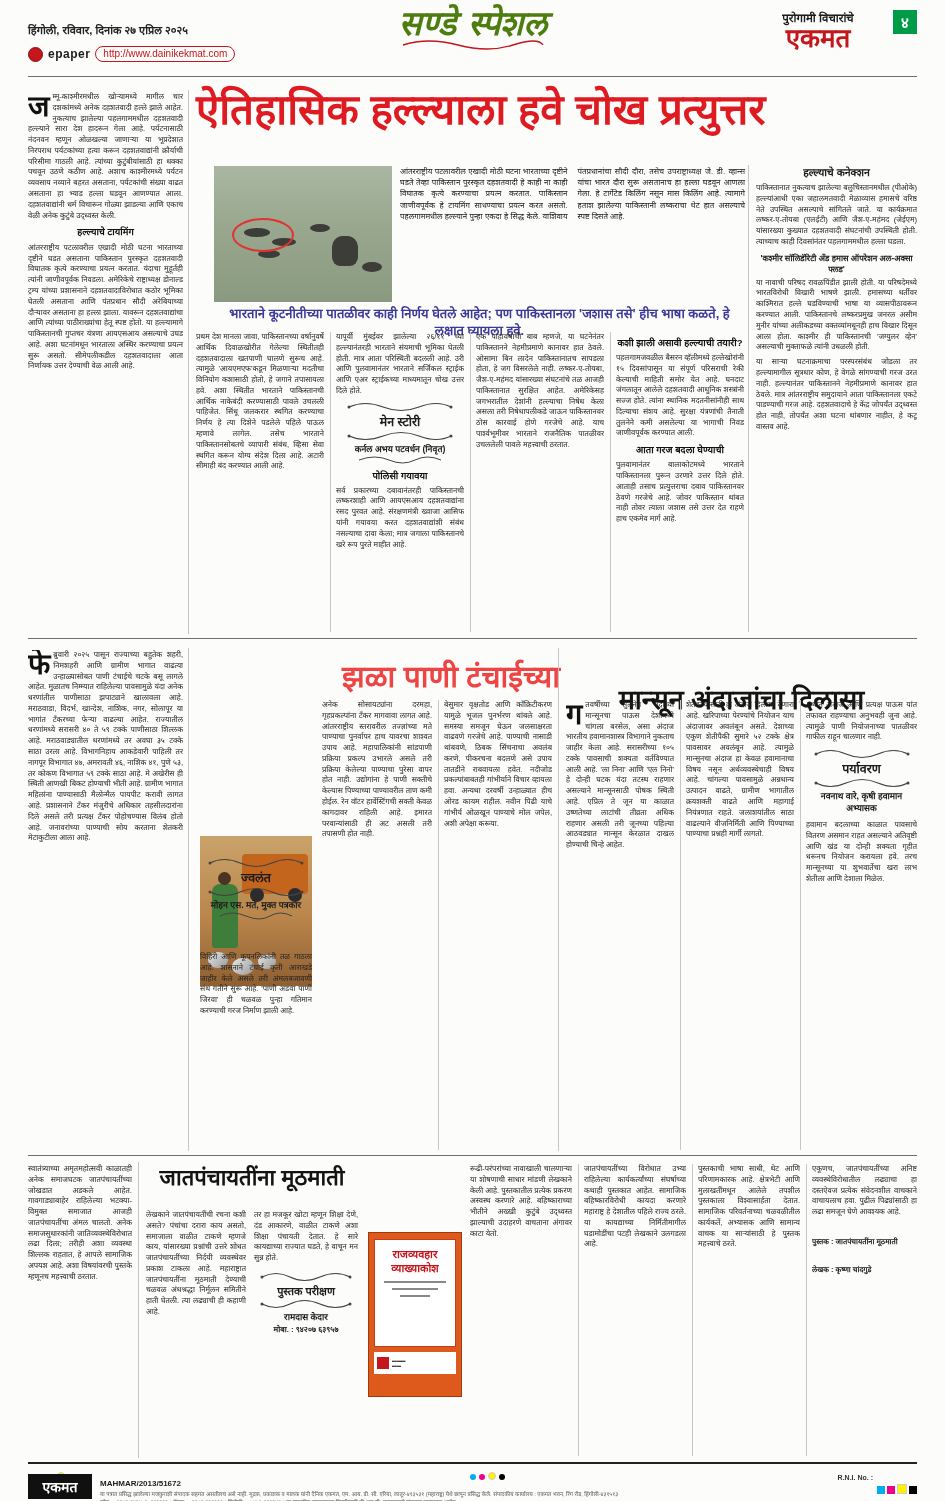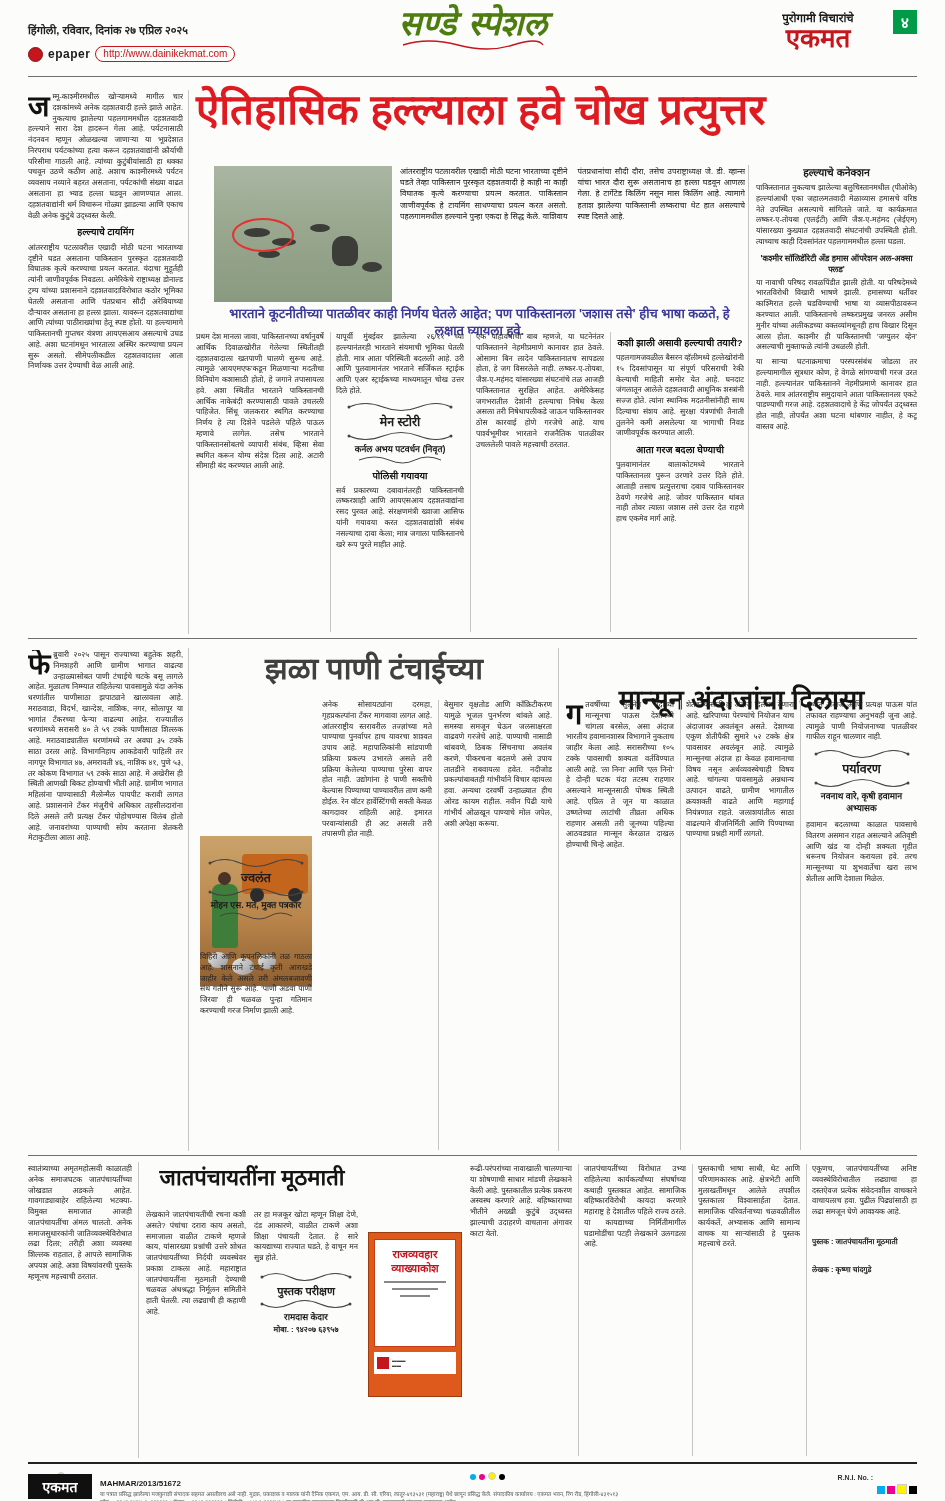--- a/index.html
+++ b/index.html
@@ -6,21 +6,21 @@
   .page{position:relative;width:945px;height:1501px;margin:0 auto;background:#fcfcfa;
         font-family:"Liberation Sans","DejaVu Sans",sans-serif;color:#1c1c1c;overflow:hidden;}
   .abs{position:absolute;}
   .body{font-size:7.6px;line-height:1.42;text-align:justify;color:#222;overflow:hidden;}
   .body p{margin:0 0 4px;}
   .dropcap{float:left;font-size:29px;line-height:.92;font-weight:bold;padding:1px 3px 0 0;color:#111;}
   .subhead{font-weight:bold;text-align:center;font-size:9.5px;margin:4px 0;color:#111;}
   .vrule{width:1px;background:#c6c6c6;}
   .hrule{height:1px;background:#6f6f6f;}
   .headline-xl{color:#df1b22;font-size:42px;font-weight:800;text-align:left;line-height:1.12;margin:0;}
-  .headline-lg{color:#404040;font-size:30px;font-weight:800;text-align:center;line-height:1.1;margin:0;}
+  .headline-lg{color:#ef4444;font-size:30px;font-weight:800;text-align:right;line-height:1.1;margin:8px;}
   .headline-md{color:#141414;font-size:27px;font-weight:800;text-align:center;line-height:1.1;margin:0;}
   .headline-sm{color:#141414;font-size:22px;font-weight:800;text-align:center;line-height:1.1;margin:0;}
   .standfirst{color:#3c3a99;font-weight:bold;font-size:13px;text-align:center;line-height:1.3;}
   .ornament{text-align:center;}
   .ornament .kicker{font-weight:bold;font-size:12.5px;margin:1px 0;}
   .ornament .byline{font-weight:bold;font-size:8.8px;margin:2px 0 1px;}
   .ornament .phone{font-weight:bold;font-size:7.8px;}
   .flourish{display:block;margin:0 auto;}
   .sidebar-title{font-weight:bold;font-size:10.5px;text-align:center;margin:0 0 4px;}
   .sidebar-sub{font-weight:bold;font-size:8.2px;text-align:center;margin:4px 0;}

